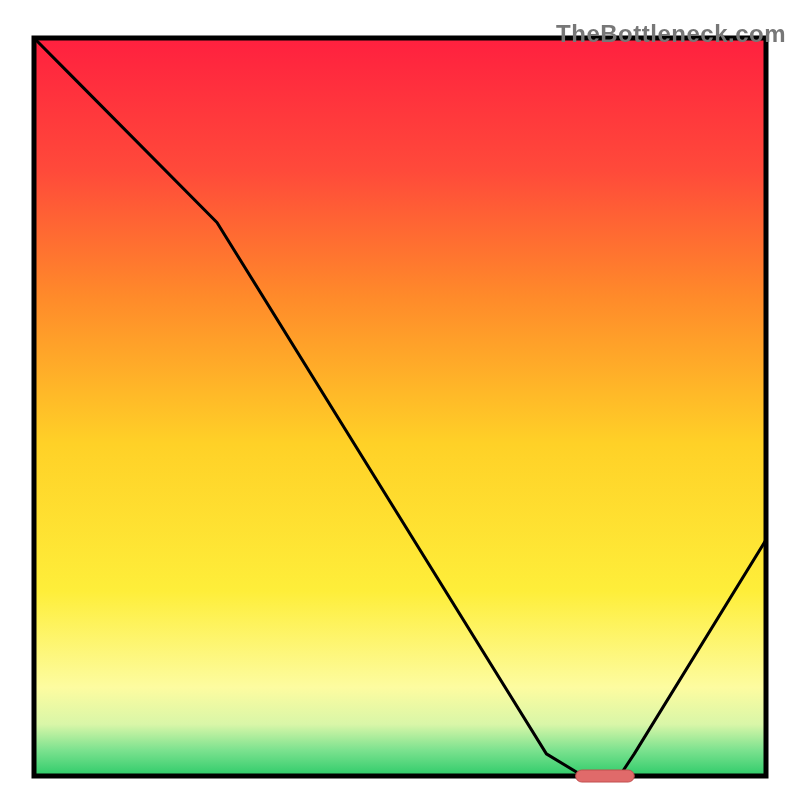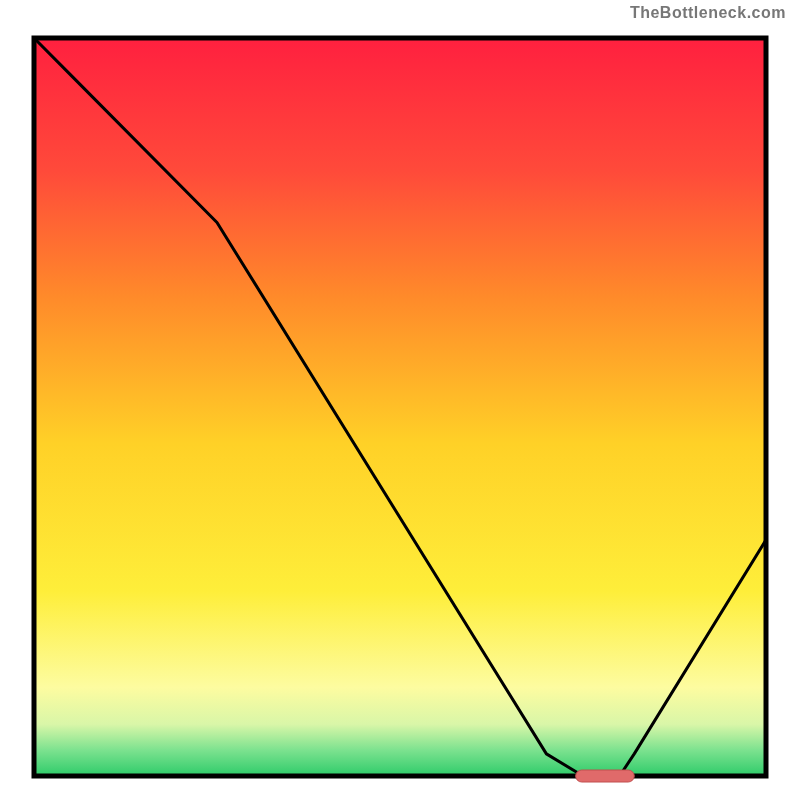--- a/index.html
+++ b/index.html
@@ -10,23 +10,23 @@
     background: #ffffff;
     font-family: Arial, Helvetica, sans-serif;
   }
   .container {
     position: relative;
     width: 800px;
     height: 800px;
   }
   .watermark {
     position: absolute;
-    top: 4px;
+    top: 20px;
     right: 14px;
-    font-size: 16px;
+    font-size: 24px;
     font-weight: bold;
     color: #777;
     letter-spacing: 0.5px;
     z-index: 20;
   }
   svg {
     display: block;
   }
 </style>
 </head>

